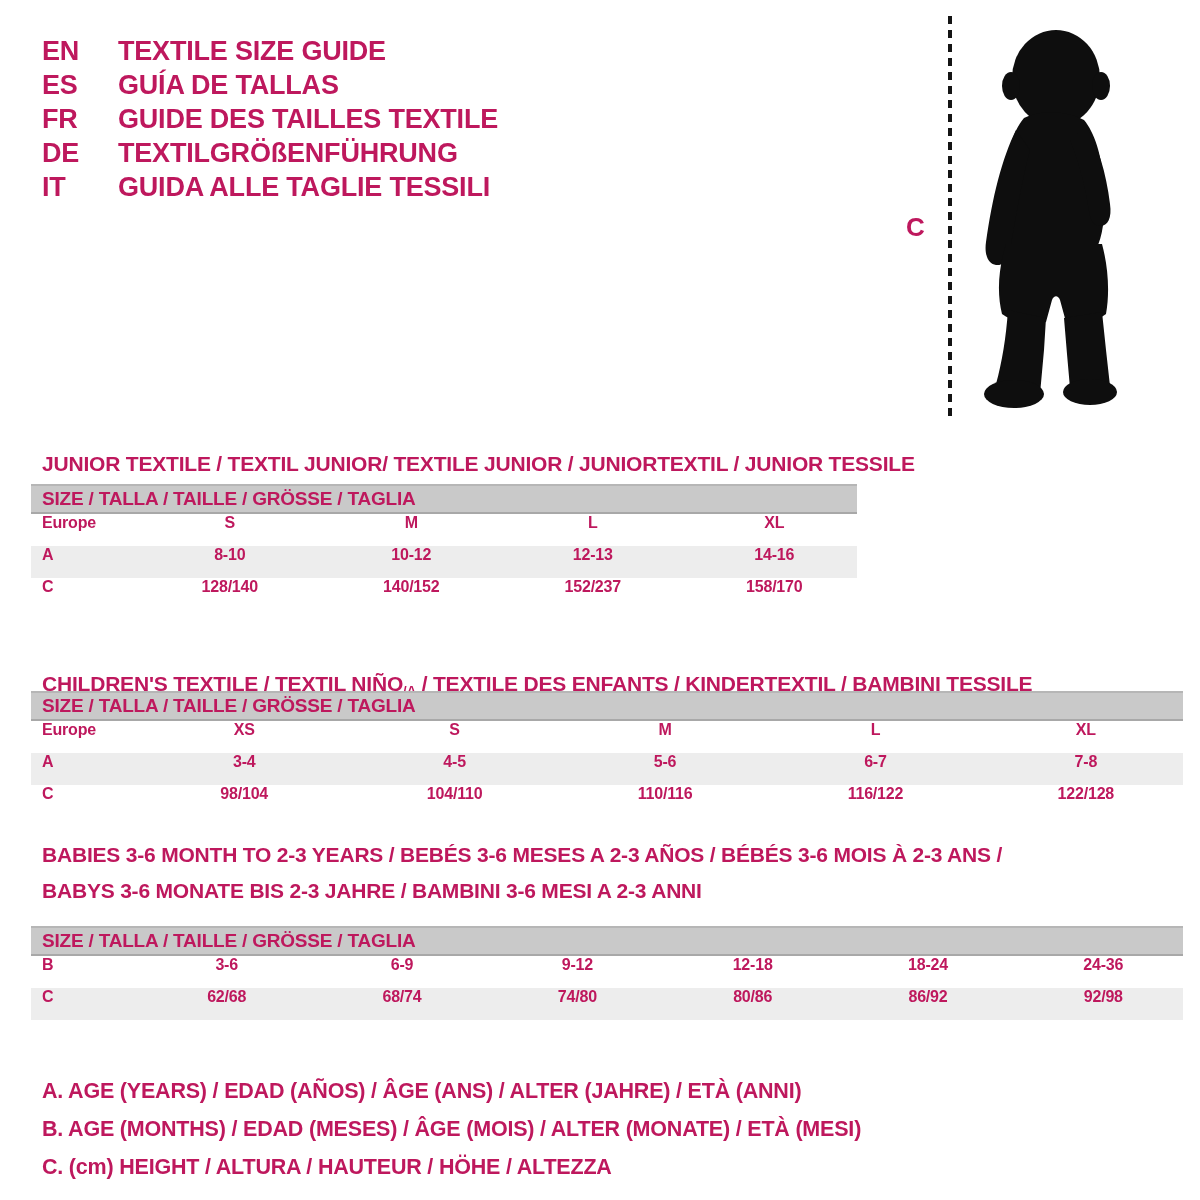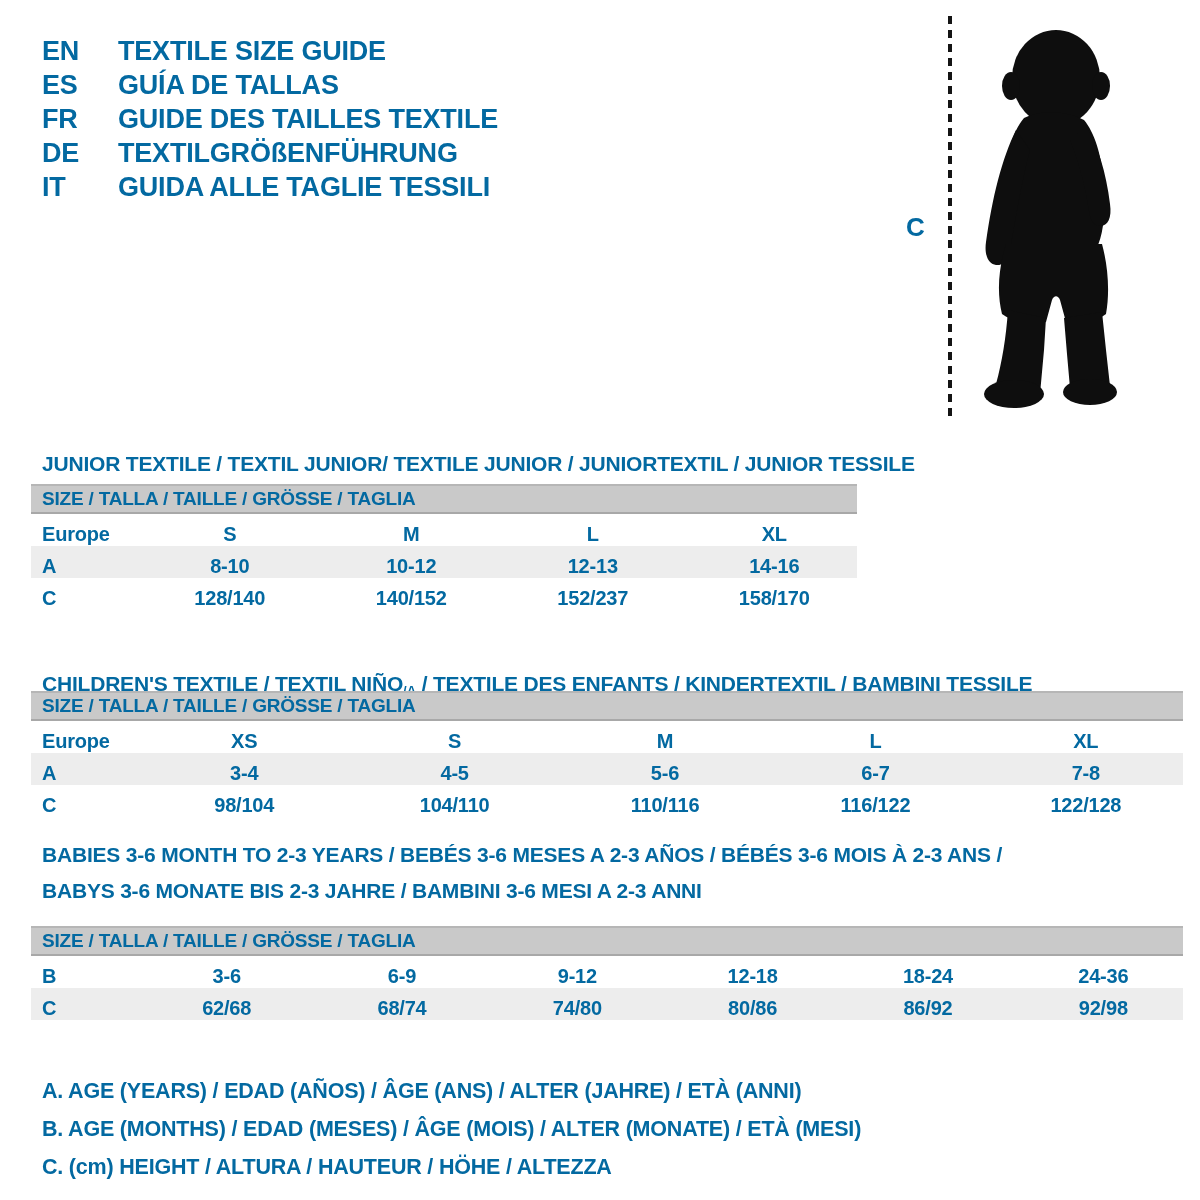--- a/index.html
+++ b/index.html
@@ -1,19 +1,19 @@
 <!DOCTYPE html>
 <html><head>
 <meta charset="utf-8">
 <style>
   html,body {margin:0; padding:0; background:#ffffff;}
   .canvas {
     position:relative; width:1200px; height:1200px; background:#ffffff;
     font-family:"Liberation Sans", sans-serif; font-weight:bold;
-    color:#0369a1; letter-spacing:-0.2px; overflow:hidden;
+    color:#be185d; letter-spacing:-0.2px; overflow:hidden;
   }
 
   
   .lang-header {position:absolute; top:34px; left:42px; font-size:27px; line-height:34px;}
   .lang-row {display:flex;}
   .lang-code {width:76px;}
 
   
   .figure-label {position:absolute; left:906px; top:212px; font-size:26px;}
   .measure-line {
@@ -33,21 +33,21 @@
   .size-table {position:absolute; left:31px;}
   #junior-table   {top:484px; width:826px;}
   #children-table {top:691px; width:1152px;}
   #babies-table   {top:926px; width:1152px;}
 
   .size-bar {
     height:30px; box-sizing:border-box; background:#c9c9c9;
     border-top:2px solid #b6b6b6; border-bottom:2px solid #a8a8a8;
     font-size:19px; line-height:25px; padding-left:11px;
   }
-  .t-row {display:flex; align-items:flex-end; height:32px; font-size:20px;gap:16px;}
+  .t-row {display:flex; align-items:flex-start; height:32px; font-size:16px;gap:16px;}
   .t-row.shaded {background:#ededed;}
   .t-row .lbl {width:100px; padding-left:11px; box-sizing:border-box;}
   .t-row .val {flex:1; text-align:center;}
 
   
   .legend {position:absolute; left:42px; top:1072px; font-size:21.5px; line-height:38px; white-space:nowrap;}
 </style>
 </head>
 <body>
 

